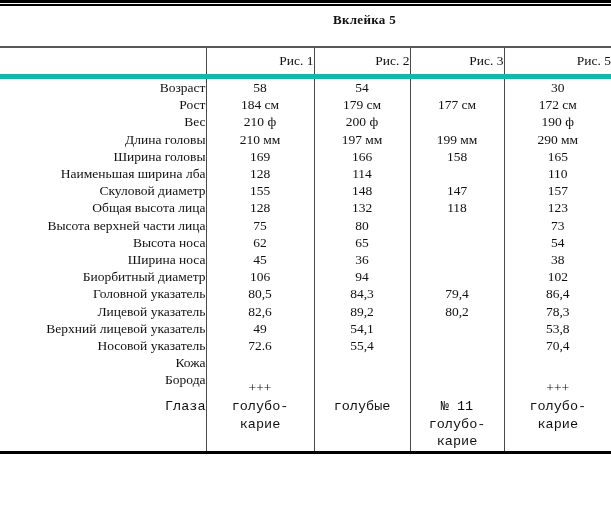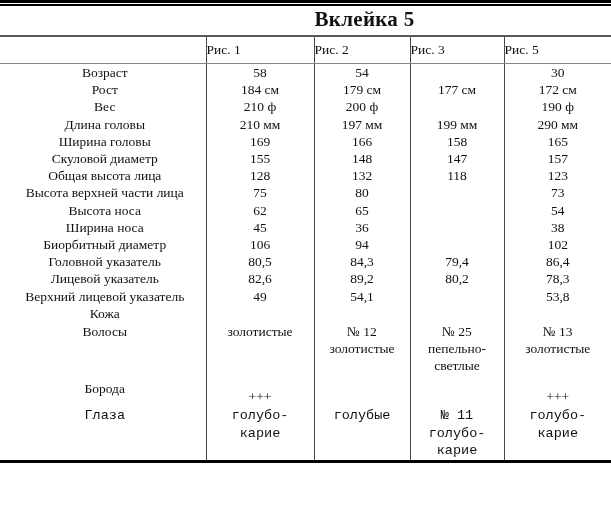--- a/index.html
+++ b/index.html
@@ -8,47 +8,47 @@
     font-family:"Liberation Serif","DejaVu Serif",serif;
     color:#111;
   }
   .page { position:relative; width:611px; height:516px; background:#fff; }
 
   
   .rule-top { height:1px; border-top:3px solid #000; border-bottom:2px solid #000; }
 
   
   .title {
-    height:29px; line-height:27px;
+    height:40px; line-height:27px;
     padding-left:118px; text-align:center;
-    font-weight:bold; font-size:21px; letter-spacing:0.3px;
+    font-weight:bold; font-size:13px; letter-spacing:0.3px;
   }
 
   table {
     border-collapse:collapse; table-layout:fixed;
     width:611px;
     border-top:2px solid #585858;
     border-bottom:3px solid #000;
   }
   col.c0 { width:206px; }
   col.c1 { width:108px; }
   col.c2 { width:96px;  }
   col.c3 { width:94px;  }
   col.c4 { width:107px; }
 
   th, td { margin:0; padding:0; font-weight:normal; font-size:13.5px; }
 
   thead th {
-    height:26px; line-height:26px; text-align:left;
-    border-bottom:1px solid #14b8a6;
+    height:26px; line-height:26px; text-align:right;
+    border-bottom:5px solid #14b8a6;
   }
   thead th.val, tbody td.val { border-left:1px solid #4a4a4a; }
 
   tbody th.lab {
-    text-align:center; padding-left:4px; white-space:nowrap;
+    text-align:right; padding-left:4px; white-space:nowrap;
   }
   tbody td.val { text-align:center; }
 
   tr.r-single th, tr.r-single td { height:17.2px; line-height:17.2px; }
 
   tr.r-hair th, tr.r-hair td {
     height:57px; vertical-align:top; line-height:17px; padding-top:1px;
   }
   tr.r-beard th, tr.r-beard td { height:25px; }
   tr.r-beard th { vertical-align:top; line-height:17px; }
@@ -112,20 +112,27 @@
           <td class="val">290 мм</td>
         </tr>
         <tr class="r-single">
           <th class="lab">Ширина головы</th>
           <td class="val">169</td>
           <td class="val">166</td>
           <td class="val">158</td>
           <td class="val">165</td>
         </tr>
         <tr class="r-single">
+          <th class="lab">Наименьшая ширина лба</th>
+          <td class="val">128</td>
+          <td class="val">114</td>
+          <td class="val"></td>
+          <td class="val">110</td>
+        </tr>
+        <tr class="r-single">
           <th class="lab">Скуловой диаметр</th>
           <td class="val">155</td>
           <td class="val">148</td>
           <td class="val">147</td>
           <td class="val">157</td>
         </tr>
         <tr class="r-single">
           <th class="lab">Общая высота лица</th>
           <td class="val">128</td>
           <td class="val">132</td>
@@ -175,42 +182,32 @@
           <td class="val">78,3</td>
         </tr>
         <tr class="r-single">
           <th class="lab">Верхний лицевой указатель</th>
           <td class="val">49</td>
           <td class="val">54,1</td>
           <td class="val"></td>
           <td class="val">53,8</td>
         </tr>
         <tr class="r-single">
+          <th class="lab">Носовой указатель</th>
+          <td class="val">72.6</td>
+          <td class="val">55,4</td>
+          <td class="val"></td>
+          <td class="val">70,4</td>
+        </tr>
+        <tr class="r-single">
           <th class="lab">Кожа</th>
           <td class="val"></td>
           <td class="val"></td>
           <td class="val"></td>
           <td class="val"></td>
-        </tr>
-        <tr class="r-hair">
-          <th class="lab">Волосы</th>
-          <td class="val">золотистые</td>
-          <td class="val">
-            <div>№ 12</div>
-            <div>золотистые</div>
-          </td>
-          <td class="val">
-            <div>№ 25</div>
-            <div>пепельно-</div>
-            <div>светлые</div>
-          </td>
-          <td class="val">
-            <div>№ 13</div>
-            <div>золотистые</div>
-          </td>
         </tr>
         <tr class="r-beard">
           <th class="lab">Борода</th>
           <td class="val">+++</td>
           <td class="val"></td>
           <td class="val"></td>
           <td class="val">+++</td>
         </tr>
         <tr class="r-eyes">
           <th class="lab">Глаза</th>

